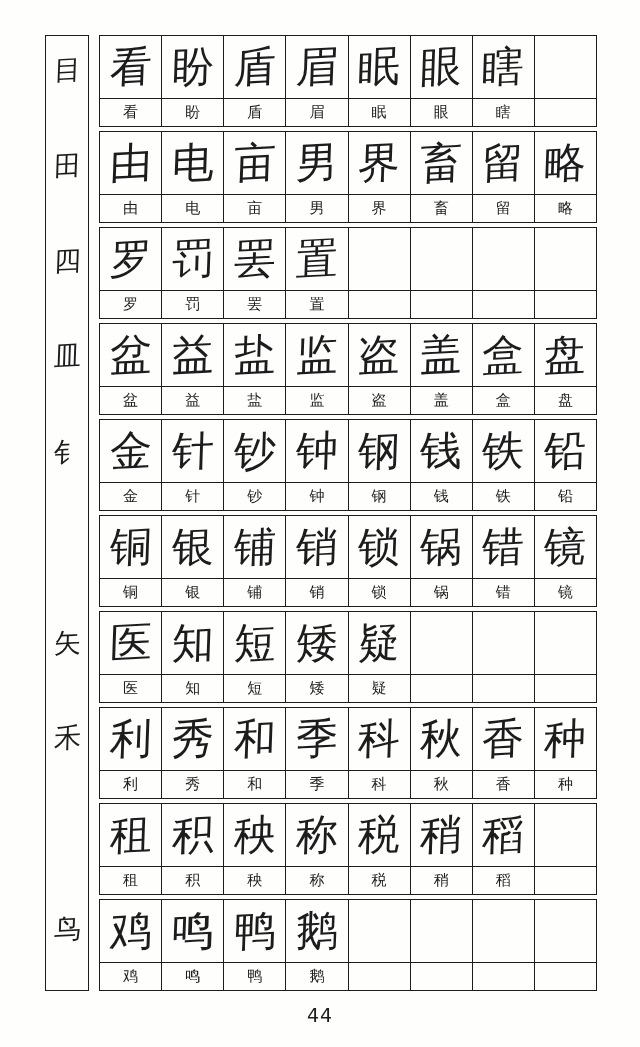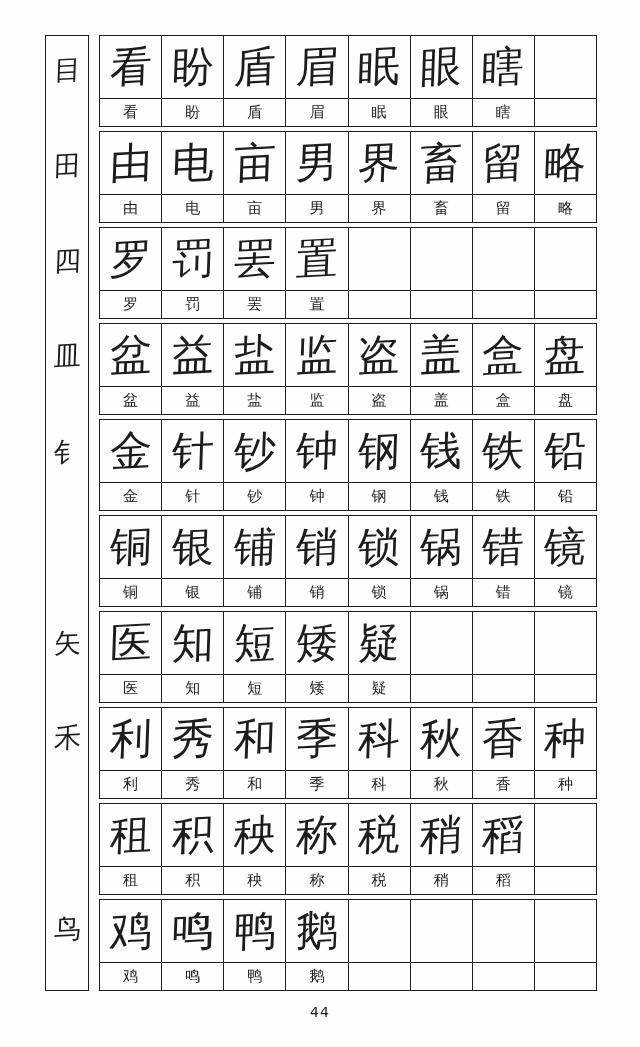--- a/index.html
+++ b/index.html
@@ -82,21 +82,21 @@
   }
   .radical-slot .glyph { font-size: 27px; }
   
   .small .glyph { font-size: 15px; }
   .page-number {
     position: absolute;
     left: 0;
     right: 0;
     top: 1004px;
     text-align: center;
-    font-size: 14px;
+    font-size: 19px;
     letter-spacing: 1px;
   }
 </style>
 </head>
 <body>
 
 <div class="sheet">
   <div class="table-area">
     <div class="radical-col" id="radicalCol">
         <div class="radical-slot">

